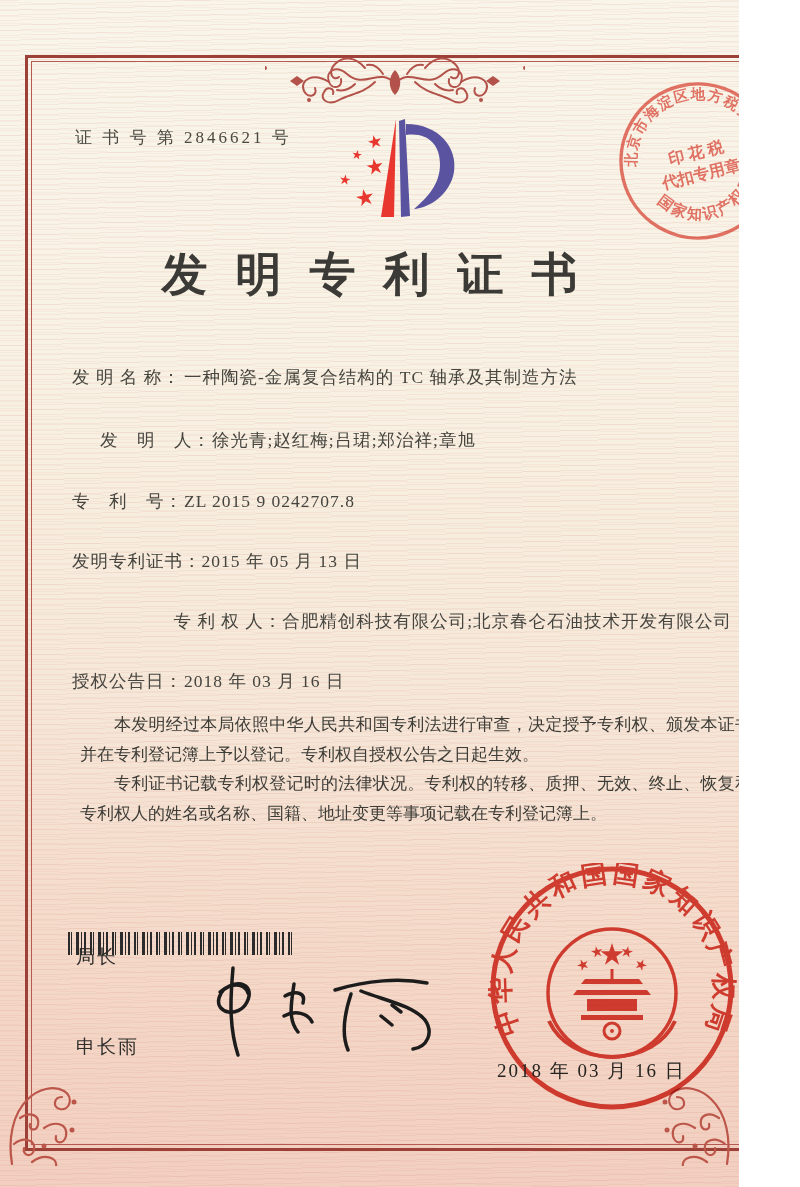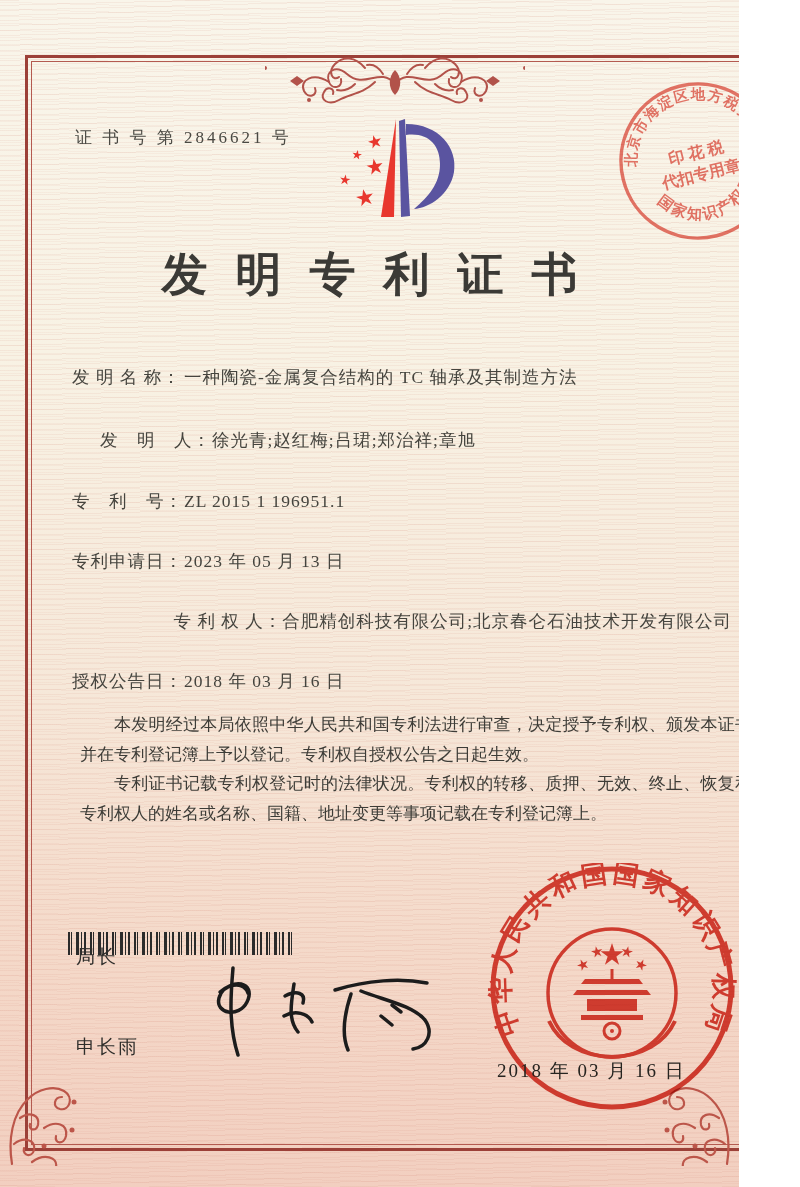--- a/index.html
+++ b/index.html
@@ -124,24 +124,24 @@
 
   <div class="abs title">发明专利证书</div>
 
   <div class="abs field" style="top:365px;">
     <span class="lbl">发 明 名 称：</span><span>一种陶瓷-金属复合结构的 TC 轴承及其制造方法</span>
   </div>
   <div class="abs field" style="top:428px;margin-left:28px;">
     <span class="lbl">发　明　人：</span><span>徐光青;赵红梅;吕珺;郑治祥;章旭</span>
   </div>
   <div class="abs field" style="top:489px;">
-    <span class="lbl">专　利　号：</span><span>ZL 2015 1 196951.1</span>
+    <span class="lbl">专　利　号：</span><span>ZL 2015 9 0242707.8</span>
   </div>
   <div class="abs field" style="top:549px;">
-    <span class="lbl">专利申请日：</span><span>2023 年 05 月 13 日</span>
+    <span class="lbl">发明专利证书：</span><span>2015 年 05 月 13 日</span>
   </div>
   <div class="abs field" style="top:609px;text-align:right;">
     <span class="lbl">专 利 权 人：</span><span>合肥精创科技有限公司;北京春仑石油技术开发有限公司</span>
   </div>
   <div class="abs field" style="top:669px;">
     <span class="lbl">授权公告日：</span><span>2018 年 03 月 16 日</span>
   </div>
 
   <div class="abs paras">
     <p>本发明经过本局依照中华人民共和国专利法进行审查，决定授予专利权、颁发本证书并在专利登记簿上予以登记。专利权自授权公告之日起生效。</p>

